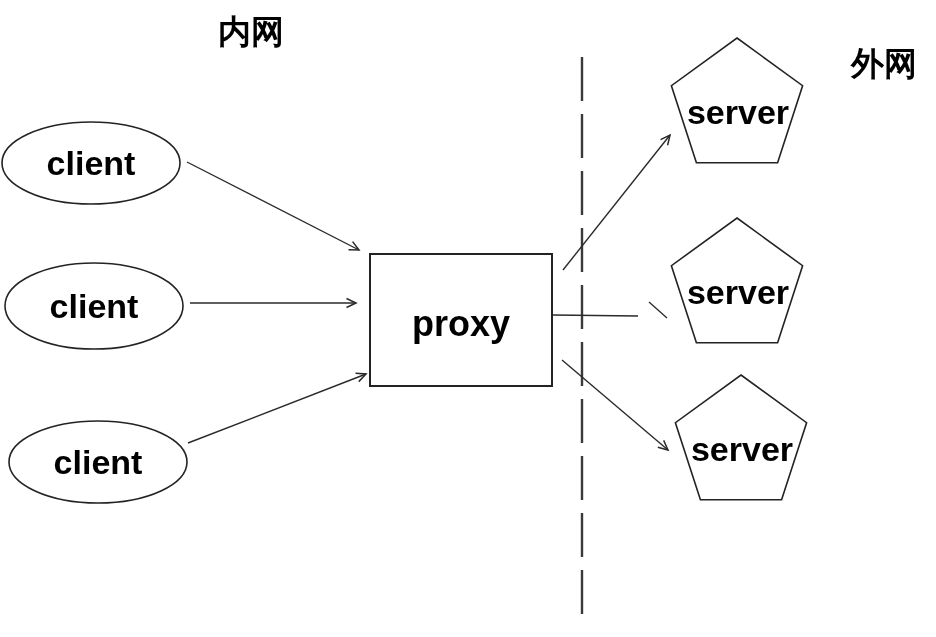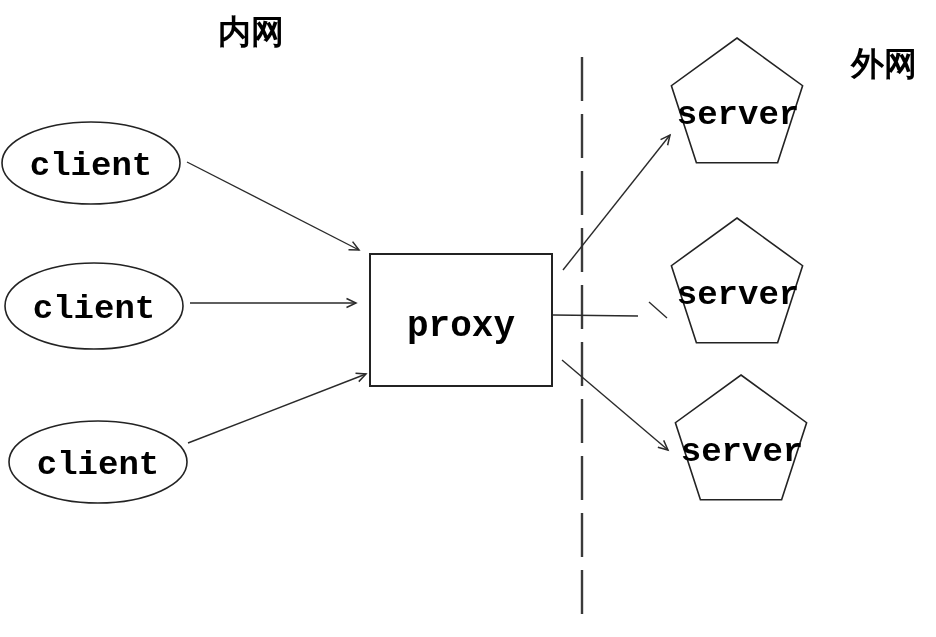--- a/index.html
+++ b/index.html
@@ -6,21 +6,21 @@
     margin: 0;
     padding: 0;
     background: #ffffff;
   }
   .canvas {
     position: relative;
     width: 936px;
     height: 637px;
     background: #ffffff;
     overflow: hidden;
-    font-family: Liberation Mono, monospace;
+    font-family: Liberation Sans, sans-serif;
   }
   svg { display: block; }
   .shape {
     fill: #ffffff;
     stroke: #232323;
     stroke-width: 1.6;
   }
   .proxy-rect {
     fill: #ffffff;
     stroke: #232323;

